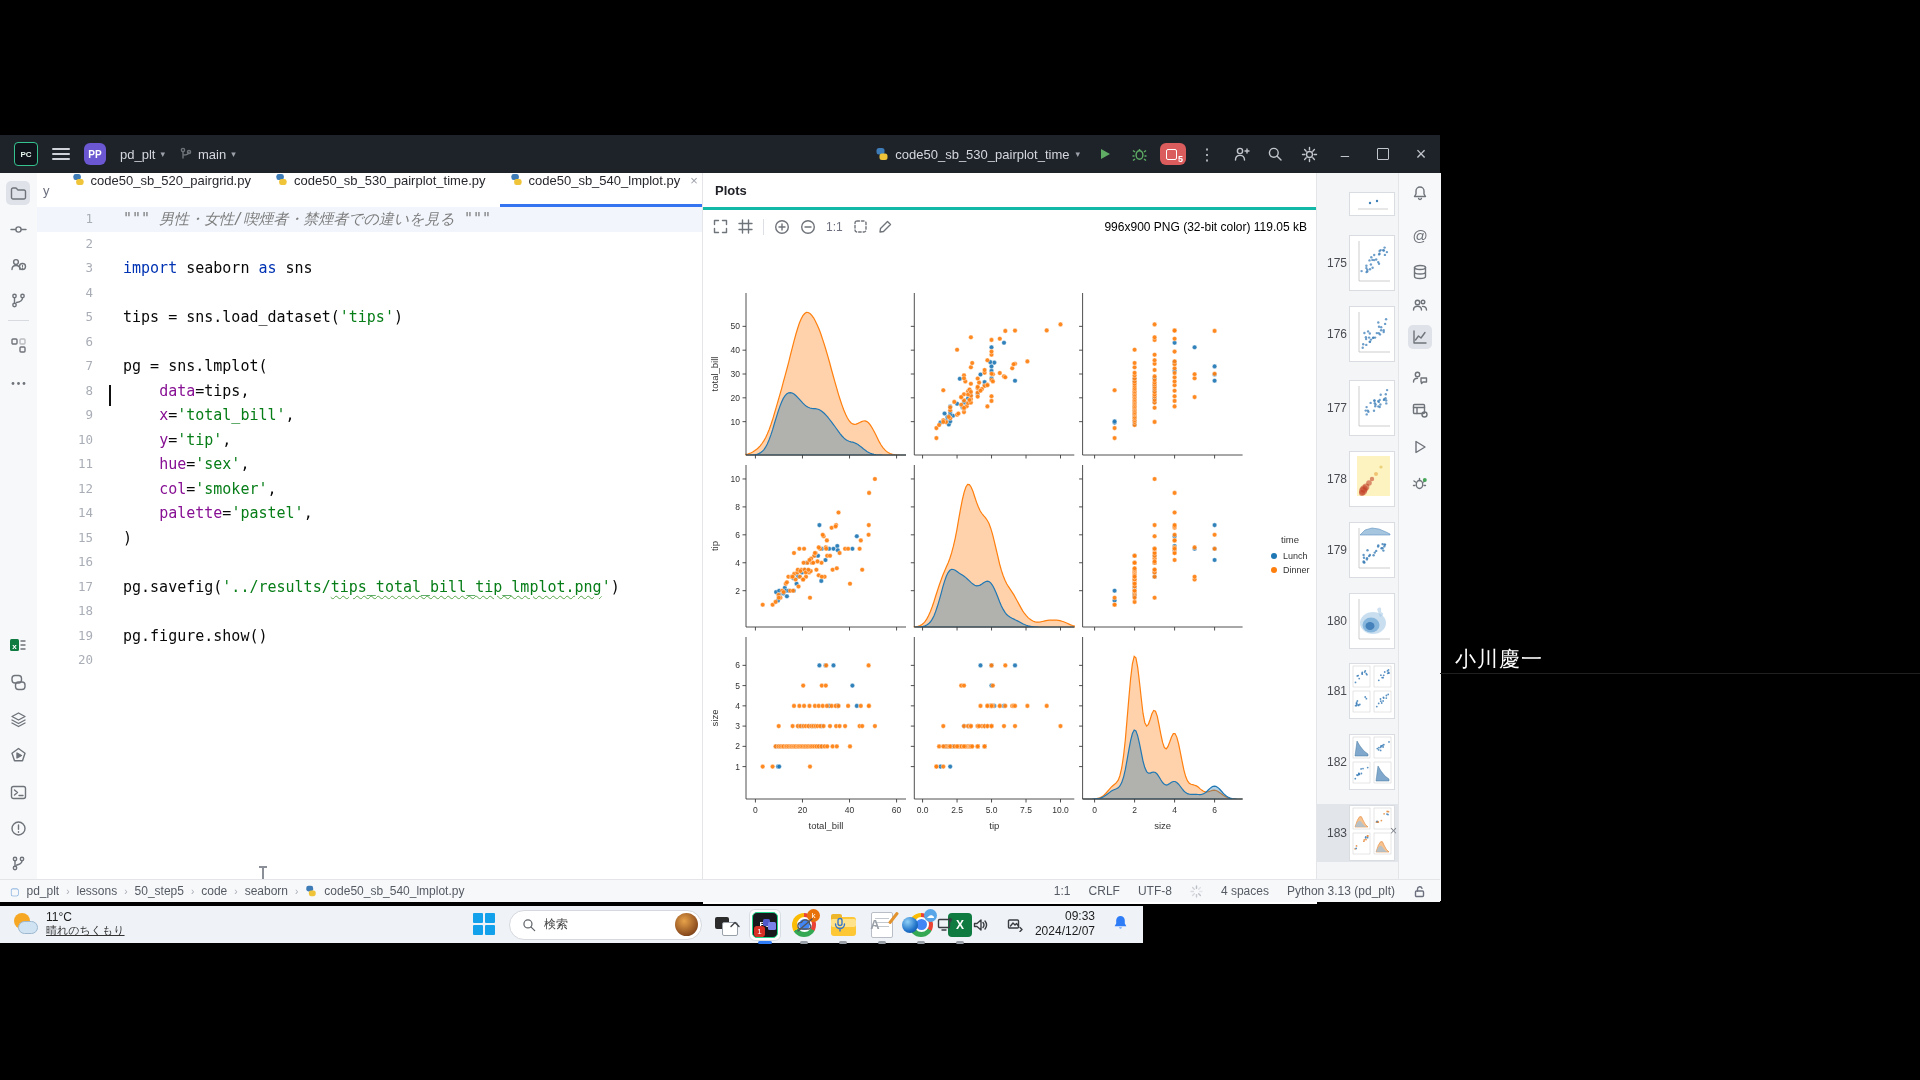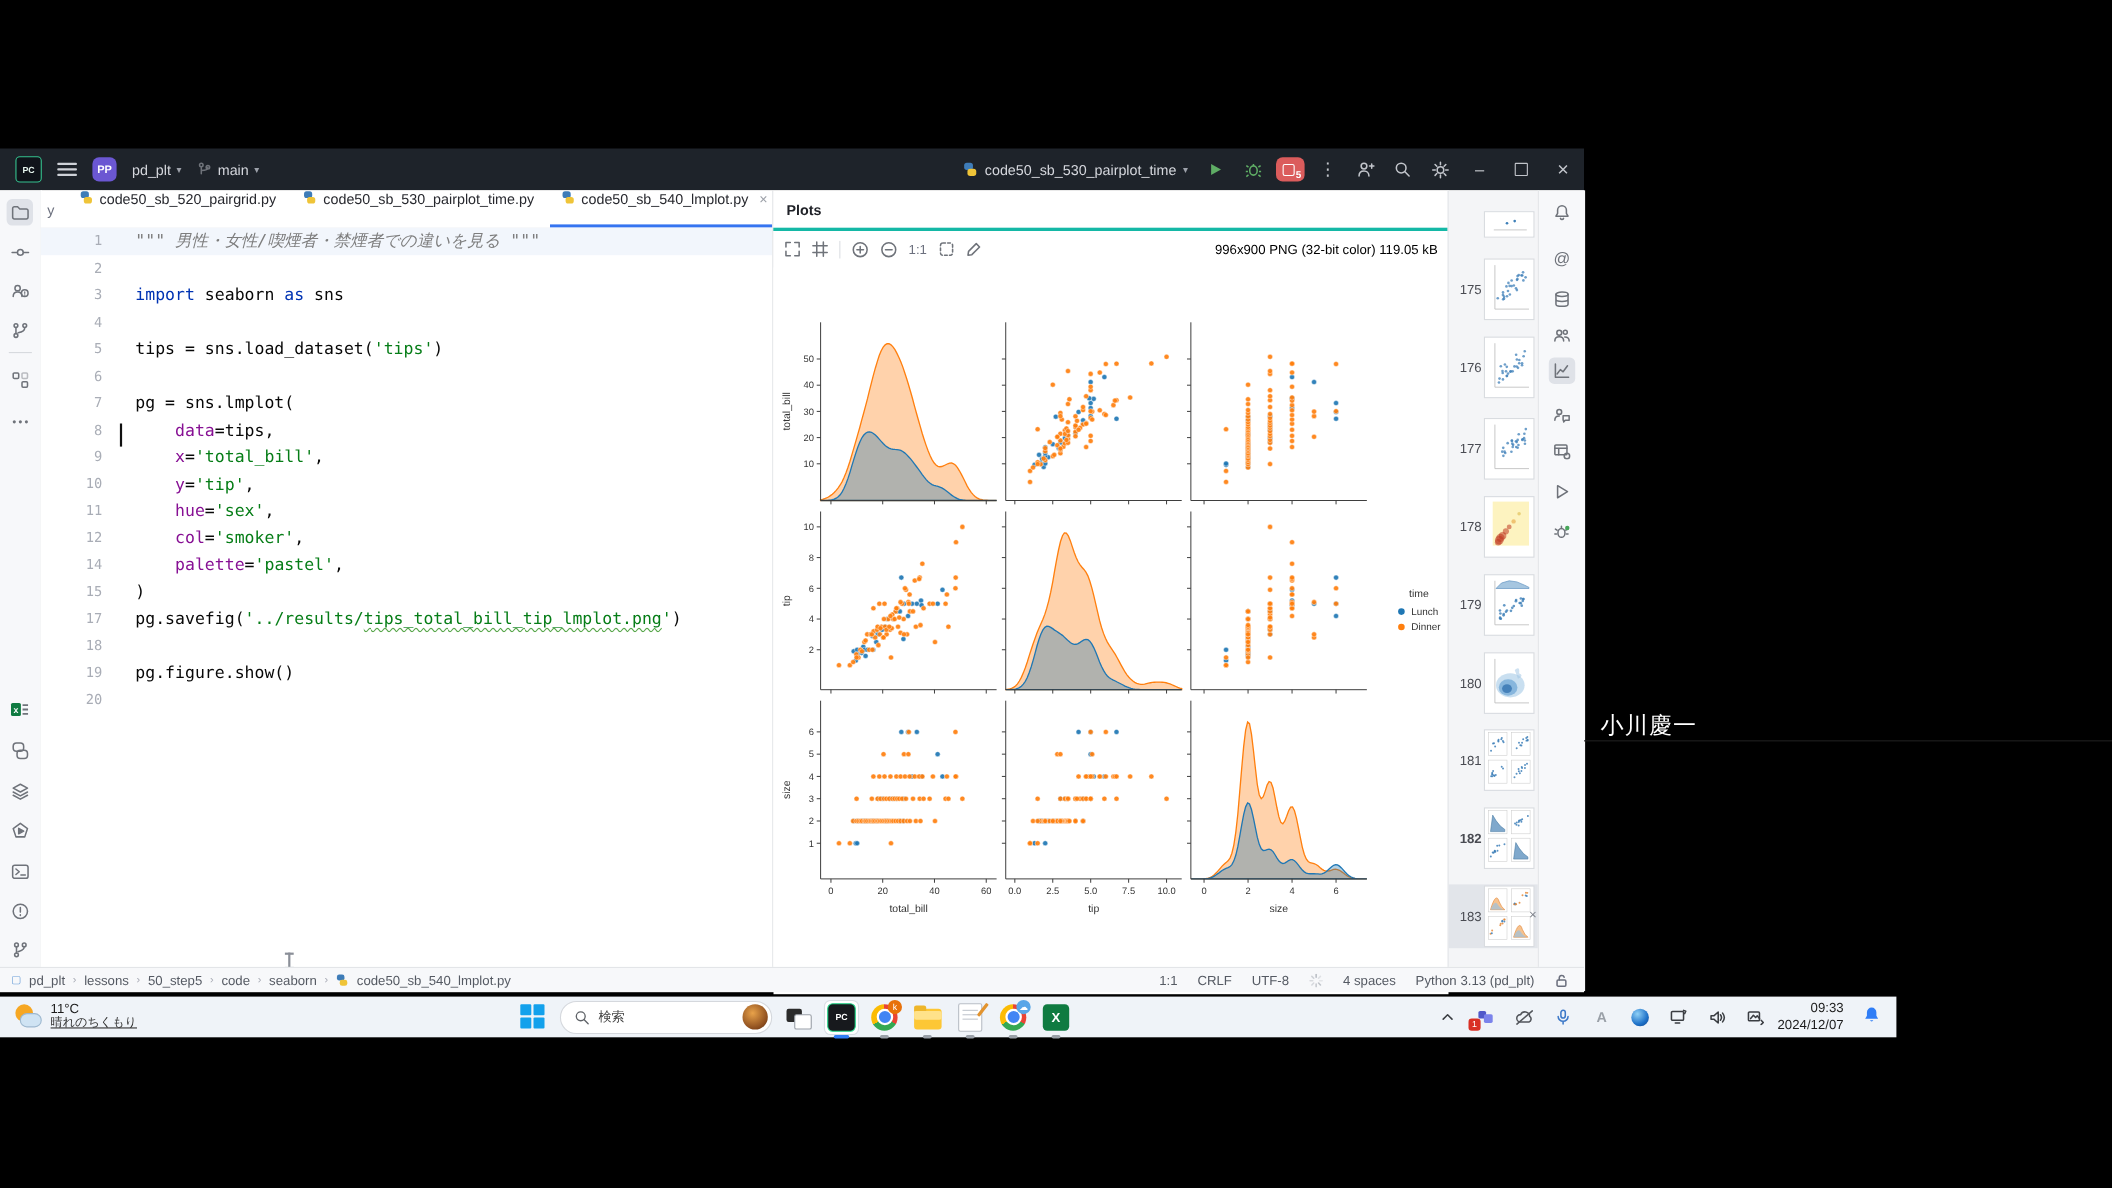--- a/index.html
+++ b/index.html
@@ -74,21 +74,21 @@
   
   #right-strip{position:absolute;left:1398px;top:0;width:42px;height:728px;background:#f7f8fa;border-left:1px solid #e3e5e8;}
   #right-strip .strip-ico{left:9px;}
   
   #statusbar{position:absolute;left:0;top:879px;width:1440px;height:22px;background:#f7f8fa;border-top:1px solid #e3e5e8;
              display:flex;align-items:center;font-size:12px;color:#555a63;}
   #crumbs{display:flex;align-items:center;gap:7px;padding-left:10px;}
   .crumb-sep{color:#a8abb5;font-size:10px;}
   #status-right{margin-left:auto;display:flex;align-items:center;gap:18px;padding-right:14px;color:#555a63;}
   
-  #taskbar{position:absolute;left:0;top:906px;width:1724px;height:37px;background:#eff3f8;color:#1c1c1c;}
+  #taskbar{position:absolute;left:0;top:906px;width:1143px;height:37px;background:#eff3f8;color:#1c1c1c;}
   #weather{position:absolute;left:12px;top:4px;display:flex;align-items:center;gap:8px;}
   .w-ico{width:26px;height:26px;position:relative;}
   .w-sun{position:absolute;left:2px;top:2px;width:16px;height:16px;border-radius:50%;background:#f6a723;}
   .w-cloud{position:absolute;left:6px;top:10px;width:18px;height:11px;border-radius:8px;background:#cfe3f3;border:1px solid #9db8cf;}
   .w-txt1{font-size:12px;line-height:14px;}
   .w-txt2{font-size:11px;line-height:13px;color:#333;text-decoration:underline;}
   #tb-center{position:absolute;left:470px;top:0;height:37px;display:flex;align-items:center;gap:9px;}
   .start-ico{width:24px;height:24px;display:grid;grid-template-columns:10px 10px;grid-template-rows:10px 10px;gap:2px;padding:1px;}
   .start-ico span{background:#13a1ec;border-radius:1px;}
   #search-pill{width:176px;height:28px;background:#fff;border:1px solid #d5d8dd;border-radius:15px;
@@ -344,20 +344,21 @@
         <div class="code-line"><span class="gut">5</span><span class="body"><span class="cd-n">tips = sns.load_dataset(</span><span class="cd-s">'tips'</span><span class="cd-n">)</span></span></div>
         <div class="code-line"><span class="gut">6</span><span class="body"></span></div>
         <div class="code-line"><span class="gut">7</span><span class="body"><span class="cd-n">pg = sns.lmplot(</span></span></div>
         <div class="code-line"><span class="gut">8</span><span class="body"><span class="cd-n">    </span><span class="cd-p">data</span><span class="cd-n">=tips,</span></span></div>
         <div class="code-line"><span class="gut">9</span><span class="body"><span class="cd-n">    </span><span class="cd-p">x</span><span class="cd-n">=</span><span class="cd-s">'total_bill'</span><span class="cd-n">,</span></span></div>
         <div class="code-line"><span class="gut">10</span><span class="body"><span class="cd-n">    </span><span class="cd-p">y</span><span class="cd-n">=</span><span class="cd-s">'tip'</span><span class="cd-n">,</span></span></div>
         <div class="code-line"><span class="gut">11</span><span class="body"><span class="cd-n">    </span><span class="cd-p">hue</span><span class="cd-n">=</span><span class="cd-s">'sex'</span><span class="cd-n">,</span></span></div>
         <div class="code-line"><span class="gut">12</span><span class="body"><span class="cd-n">    </span><span class="cd-p">col</span><span class="cd-n">=</span><span class="cd-s">'smoker'</span><span class="cd-n">,</span></span></div>
         <div class="code-line"><span class="gut">14</span><span class="body"><span class="cd-n">    </span><span class="cd-p">palette</span><span class="cd-n">=</span><span class="cd-s">'pastel'</span><span class="cd-n">,</span></span></div>
         <div class="code-line"><span class="gut">15</span><span class="body"><span class="cd-n">)</span></span></div>
+        <div class="code-line"><span class="gut">16</span><span class="body"></span></div>
         <div class="code-line"><span class="gut">17</span><span class="body"><span class="cd-n">pg.savefig(</span><span class="cd-s">'../results/</span><span class="cd-su">tips_total_bill_tip_lmplot.png</span><span class="cd-s">'</span><span class="cd-n">)</span></span></div>
         <div class="code-line"><span class="gut">18</span><span class="body"></span></div>
         <div class="code-line"><span class="gut">19</span><span class="body"><span class="cd-n">pg.figure.show()</span></span></div>
         <div class="code-line"><span class="gut">20</span><span class="body"></span></div>
       </div>
     <div id="caret"></div>
     <div id="ibeam"></div>
 
     <div id="plots">
       <div id="plots-header">Plots</div>
@@ -1402,21 +1403,21 @@
               <circle cx="33.4" cy="33.3" r="0.9" fill="#3d7fb8" opacity="0.85"></circle>
               <circle cx="33.7" cy="34.1" r="0.9" fill="#3d7fb8" opacity="0.85"></circle>
               <circle cx="28.7" cy="39.4" r="0.9" fill="#3d7fb8" opacity="0.85"></circle>
               <circle cx="30.8" cy="37.2" r="0.9" fill="#3d7fb8" opacity="0.85"></circle>
               <circle cx="26.8" cy="42.6" r="0.9" fill="#3d7fb8" opacity="0.85"></circle>
               <circle cx="31.7" cy="39.0" r="0.9" fill="#3d7fb8" opacity="0.85"></circle>
               <circle cx="36.4" cy="31.5" r="0.9" fill="#3d7fb8" opacity="0.85"></circle>
             </svg>
           </div>
         </div>
-        <div class="thumb-item" style="top: 560px; font-weight: bold;">
+        <div class="thumb-item" style="top: 560px;">
           <div class="thumb-num">182</div>
           <div class="thumb-box">
             <svg width="44" height="54" viewBox="0 0 44 54">
               <rect x="3" y="2" width="17" height="21" fill="#fff" stroke="#ccc" stroke-width="0.5"></rect>
               <path d="M5 21L7 6L10 11L14 16L18 19L18 21Z" fill="#7fa8cc" stroke="#44779f" stroke-width="0.5"></path>
               <rect x="24" y="2" width="17" height="21" fill="#fff" stroke="#ccc" stroke-width="0.5"></rect>
               <circle cx="32.7" cy="10.4" r="0.9" fill="#3d7fb8" opacity="0.85"></circle>
               <circle cx="33.1" cy="12.0" r="0.9" fill="#3d7fb8" opacity="0.85"></circle>
               <circle cx="27.3" cy="13.6" r="0.9" fill="#3d7fb8" opacity="0.85"></circle>
               <circle cx="30.9" cy="11.1" r="0.9" fill="#3d7fb8" opacity="0.85"></circle>

